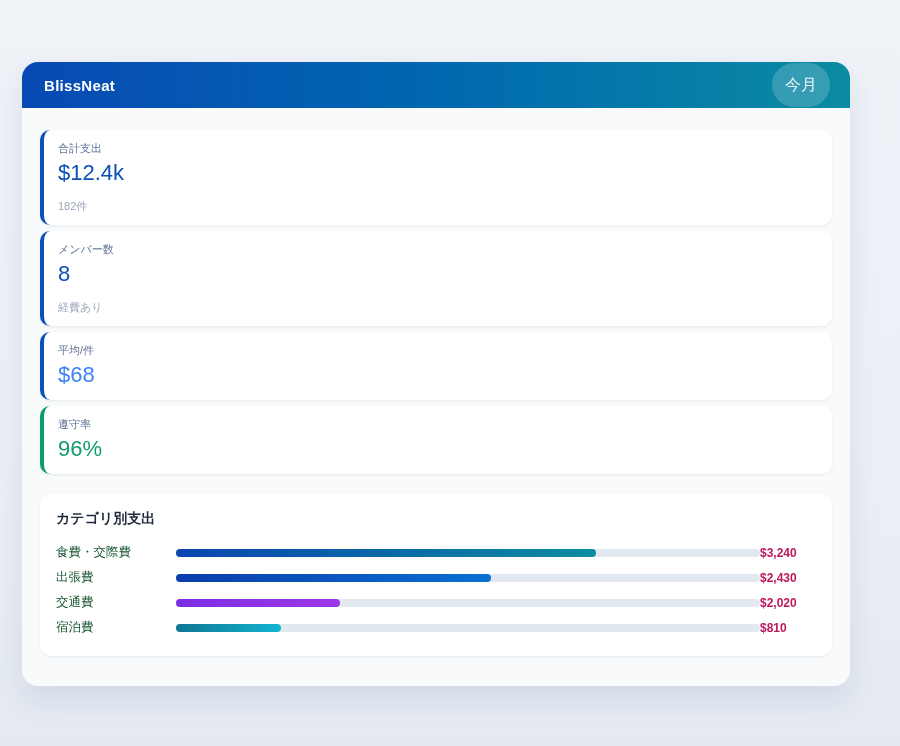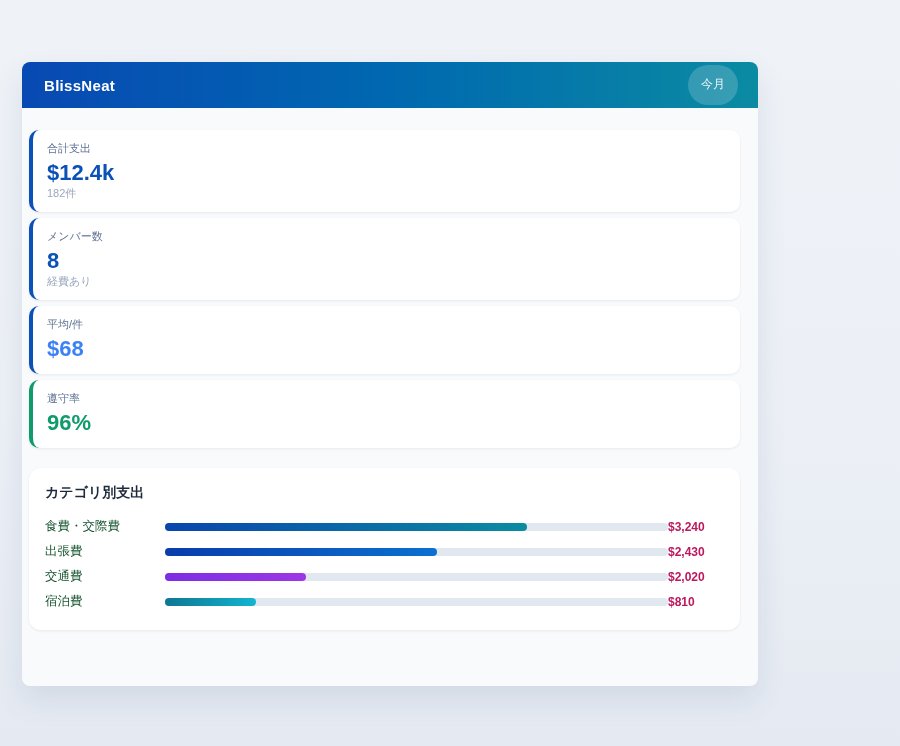--- a/index.html
+++ b/index.html
@@ -3,43 +3,43 @@
 <meta charset="utf-8">
 <style>
   * { margin:0; padding:0; box-sizing:border-box; }
   html,body { width:900px; height:746px; }
   body {
     font-family:"Liberation Sans","DejaVu Sans",sans-serif;
     background:linear-gradient(180deg,#eff2f7 0%,#ecf0f6 55%,#e5eaf2 100%);
     position:relative;
   }
   .panel {
-    position:absolute; left:22px; top:62px; width:736px; height:624px;
-    border-radius:8px; background:#f8fafc; overflow:hidden;
+    position:absolute; left:22px; top:62px; width:828px; height:624px;
+    border-radius:16px; background:#f8fafc; overflow:hidden;
     box-shadow:0 14px 30px rgba(30,58,110,0.10);
   }
   .panel-header {
     height:46px; display:flex; align-items:center; justify-content:space-between;
     padding:0 20px 0 22px;
   }
   .app-title { color:#ffffff; font-weight:bold; font-size:15px; letter-spacing:.3px; }
   .period-badge {
-    background:rgba(255,255,255,0.18); color:#e9f4f6; font-size:12px;
+    background:rgba(255,255,255,0.18); color:#e9f4f6; font-size:16px;
     padding:12px 13px; border-radius:999px; border:none; cursor:pointer;
     font-family:inherit; line-height:1.3;
   }
-  .panel-body { padding:22px 18px 0 7px; }
+  .panel-body { padding:22px 18px 0 18px; }
   .stat-card {
     background:#ffffff; border-radius:10px; border-left:4px solid #0a51b8;
     padding:11px 16px 12px 14px; margin-bottom:6px;
     box-shadow:0 1px 3px rgba(15,23,42,0.07);
   }
   .stat-label { font-size:11px; color:#5e7296; line-height:15px; margin-bottom:4px; }
-  .stat-value { font-size:22px; font-weight:bold; color:#0a51b8; line-height:26px; }
-  .stat-sub { font-size:11px; color:#9aa7bd; line-height:14px; margin-top:0; }
+  .stat-value { font-size:22px; font-weight:normal; color:#0a51b8; line-height:26px; }
+  .stat-sub { font-size:11px; color:#9aa7bd; line-height:14px; margin-top:13px; }
   .category-card {
     background:#ffffff; border-radius:12px; padding:16px; margin-top:20px;
     box-shadow:0 1px 3px rgba(15,23,42,0.07);
   }
   .category-title { font-size:14px; font-weight:bold; color:#1e293b; line-height:17px; margin-bottom:13px; }
   .cat-row { display:flex; align-items:center; height:25px; }
   .cat-label { width:120px; flex-shrink:0; font-size:12.5px; color:#14532d; }
   .cat-track { flex:1; height:8px; border-radius:4px; background:#e2e8f0; position:relative; }
   .cat-fill { position:absolute; left:0; top:0; height:8px; border-radius:4px; }
   .cat-value { width:56px; flex-shrink:0; font-size:12px; font-weight:bold; color:#be185d; }

